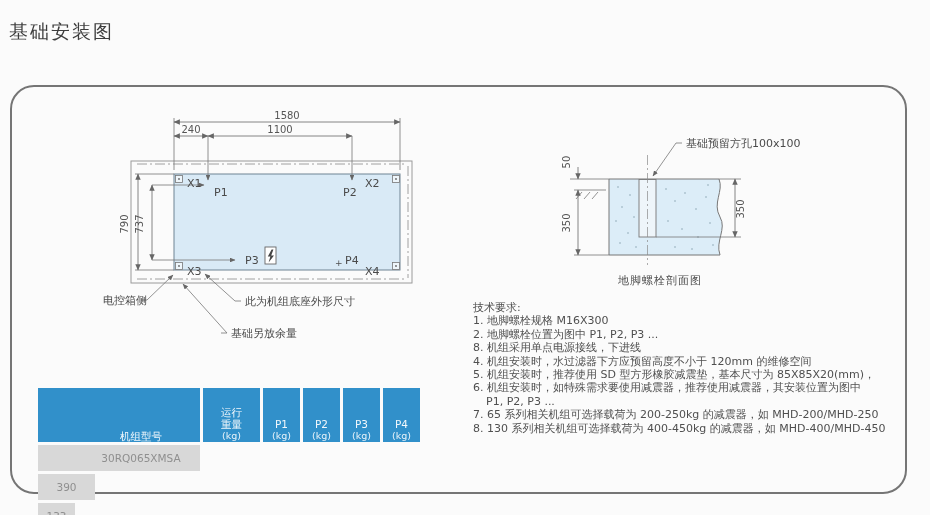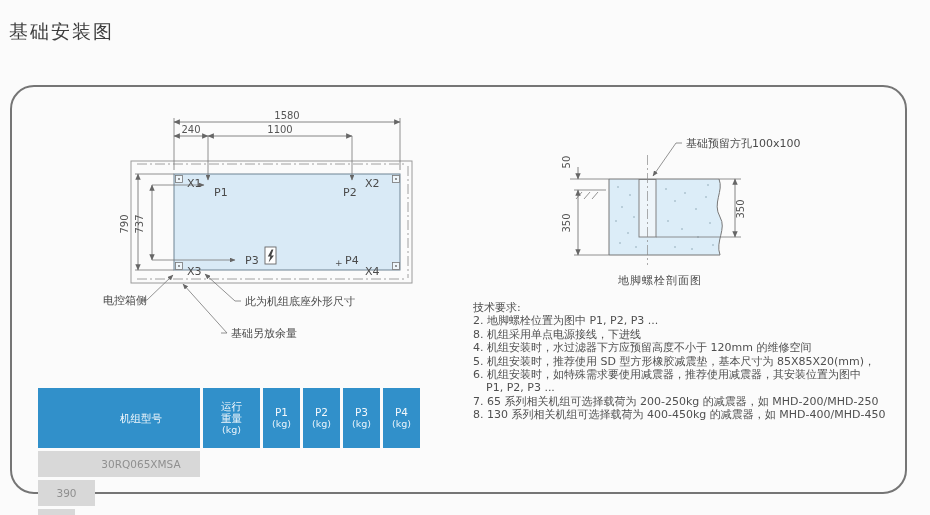--- a/index.html
+++ b/index.html
@@ -26,22 +26,22 @@
     position:absolute;left:473px;top:301px;width:445px;
     font-size:11px;line-height:13.4px;color:#4f4f4f;
   }
   .tech .line{white-space:nowrap;}
   .tech .indent{padding-left:13px;}
   .spec-table{position:absolute;left:38px;top:388px;}
   .t-row{display:flex;gap:3px;}
   .t-row + .t-row{margin-top:3px;flex-direction:column;}
   .th{
     background:#3190ca;color:#f2f8fc;
-    display:flex;flex-direction:column;align-items:center;justify-content:center;
-    height:60px;font-size:10.5px;text-align:center;line-height:12px;
+    display:flex;flex-direction:column;align-items:center;justify-content:flex-end;
+    height:54px;font-size:10.5px;text-align:center;line-height:12px;
   }
   .th .unit{font-size:9.5px;opacity:.95;}
   .th .wrap{display:inline-block;width:26px;}
   .td{
     background:#d8d8d8;color:#8f8f8f;height:26px;font-size:10.5px;
     display:flex;align-items:center;justify-content:center;text-align:center;
   }
   .c-model{width:118px;padding-left:44px;}
   .c-weight{width:57px;}
   .c-p{width:37px;}
@@ -190,20 +190,21 @@
 
   <path d="M206,18 H212" stroke="#777" stroke-width="0.8"></path>
   <line x1="206" y1="18" x2="183" y2="51" stroke="#777" stroke-width="0.8" marker-end="url(#arr2)"></line>
   <text class="lbl" x="216" y="22">基础预留方孔100x100</text>
 
   <text class="lbl" x="190" y="159" text-anchor="middle" style="letter-spacing:1px">地脚螺栓剖面图</text>
 </svg>
 
 <div class="tech">
   <div class="line">技术要求:</div>
+  <div class="line">1. 地脚螺栓规格 M16X300</div>
   <div class="line">2. 地脚螺栓位置为图中 P1, P2, P3 ...</div>
   <div class="line">8. 机组采用单点电源接线，下进线</div>
   <div class="line">4. 机组安装时，水过滤器下方应预留高度不小于 120mm 的维修空间</div>
   <div class="line">5. 机组安装时，推荐使用 SD 型方形橡胶减震垫，基本尺寸为 85X85X20(mm)，</div>
   <div class="line">6. 机组安装时，如特殊需求要使用减震器，推荐使用减震器，其安装位置为图中</div>
   <div class="line indent">P1, P2, P3 ...</div>
   <div class="line">7. 65 系列相关机组可选择载荷为 200-250kg 的减震器，如 MHD-200/MHD-250</div>
   <div class="line">8. 130 系列相关机组可选择载荷为 400-450kg 的减震器，如 MHD-400/MHD-450</div>
 </div>
 

